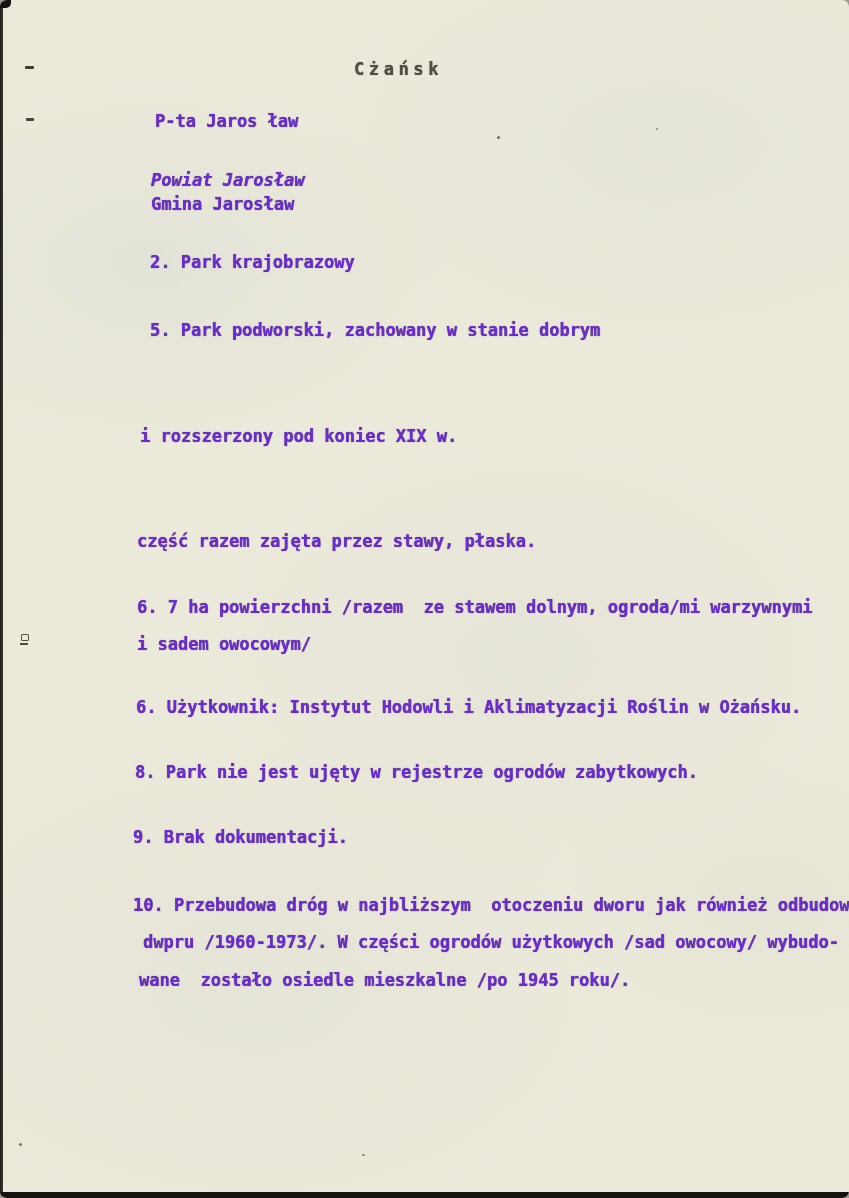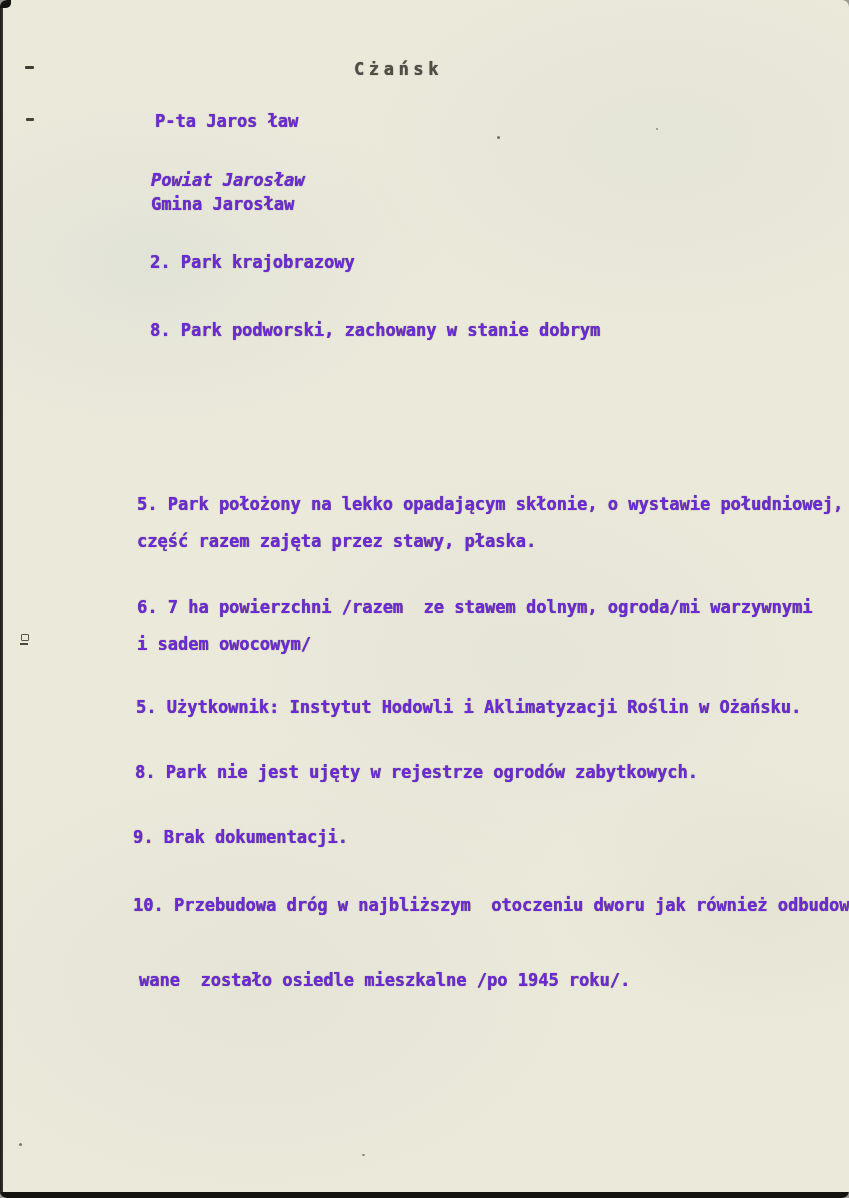--- a/index.html
+++ b/index.html
@@ -73,29 +73,30 @@
 
 <div class="page">
 
   <div class="ln title">Cżańsk</div>
 
   <div class="ln addr0">P-ta Jaros ław</div>
   <div class="ln addr1">Gmina Jarosław</div>
   <div class="ln addr2">Powiat Jarosław</div>
 
   <div class="ln i0l0">2. Park krajobrazowy</div>
-  <div class="ln i1l0">8. Park podworski, zachowany w stanie dobrym</div>
-  <div class="ln i3l0">5. Park położony na lekko opadającym skłonie, o wystawie południowej,</div>
+  <div class="ln i1l0">5. Park podworski, zachowany w stanie dobrym</div>
+  <div class="ln i2l1">i rozszerzony pod koniec XIX w.</div>
   <div class="ln i3l1">część razem zajęta przez stawy, płaska.</div>
   <div class="ln i4l0">6. 7 ha powierzchni /razem  ze stawem dolnym, ogroda/mi warzywnymi</div>
   <div class="ln i4l1">i sadem owocowym/</div>
-  <div class="ln i5l0">5. Użytkownik: Instytut Hodowli i Aklimatyzacji Roślin w Ożańsku.</div>
+  <div class="ln i5l0">6. Użytkownik: Instytut Hodowli i Aklimatyzacji Roślin w Ożańsku.</div>
   <div class="ln i6l0">8. Park nie jest ujęty w rejestrze ogrodów zabytkowych.</div>
   <div class="ln i7l0">9. Brak dokumentacji.</div>
   <div class="ln i8l0">10. Przebudowa dróg w najbliższym  otoczeniu dworu jak również odbudowa</div>
+  <div class="ln i8l1">dwpru /1960-1973/. W części ogrodów użytkowych /sad owocowy/ wybudo-</div>
   <div class="ln i8l2">wane  zostało osiedle mieszkalne /po 1945 roku/.</div>
 
   <div class="edge-left"></div>
   <div class="edge-bottom"></div>
   <div class="corner-tl"></div>
   <div class="dash-a"></div>
   <div class="dash-b"></div>
   <div class="mark-mid-dot"></div>
   <div class="mark-mid-bar"></div>
   <div class="speck1"></div>

